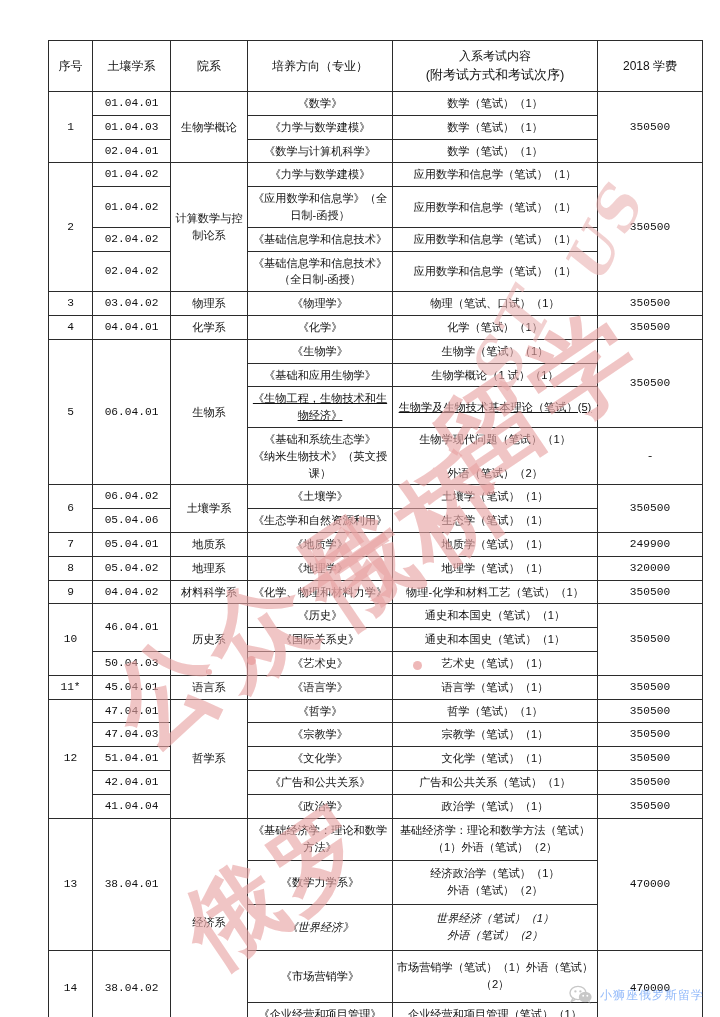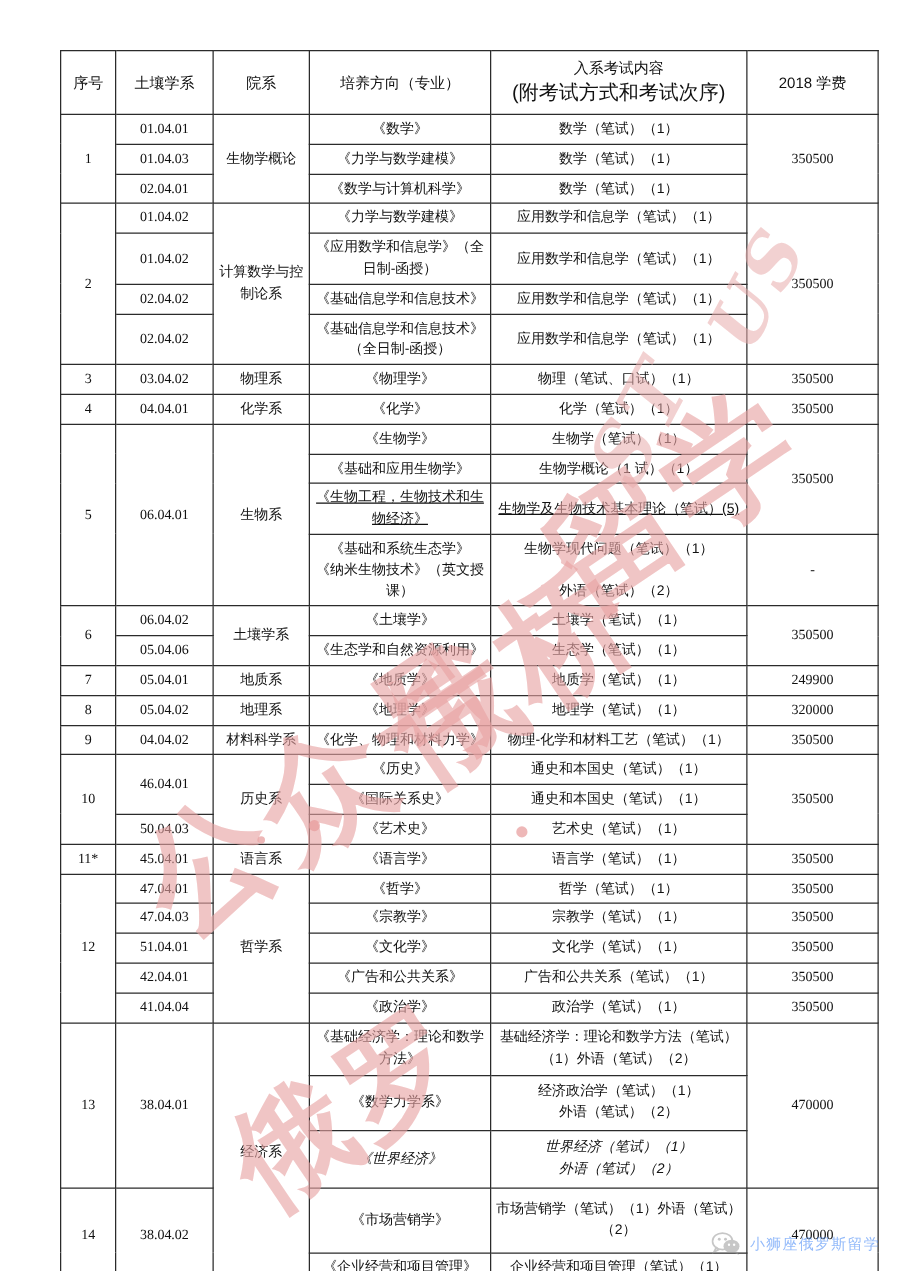--- a/index.html
+++ b/index.html
@@ -85,24 +85,24 @@
     font-size: 12px;
   }
   .c-no    { width: 44px; }
   .c-code  { width: 78px; }
   .c-dept  { width: 77px; }
   .c-major { width: 145px; }
   .c-exam  { width: 205px; }
   .c-fee   { width: 105px; }
 
   td.num, td.code, td.fee {
-    font-family: Liberation Serif, serif;
+    font-family: Liberation Mono, monospace;
     margin-left: 42px;
   }
-  .hdr-sub { font-size: 16px; display: block; }
+  .hdr-sub { font-size: 13px; display: block; }
 
   
   #footer-brand {
     position: absolute;
     right: 16px;
     bottom: 12px;
     display: flex;
     align-items: center;
     gap: 7px;
     z-index: 6;

